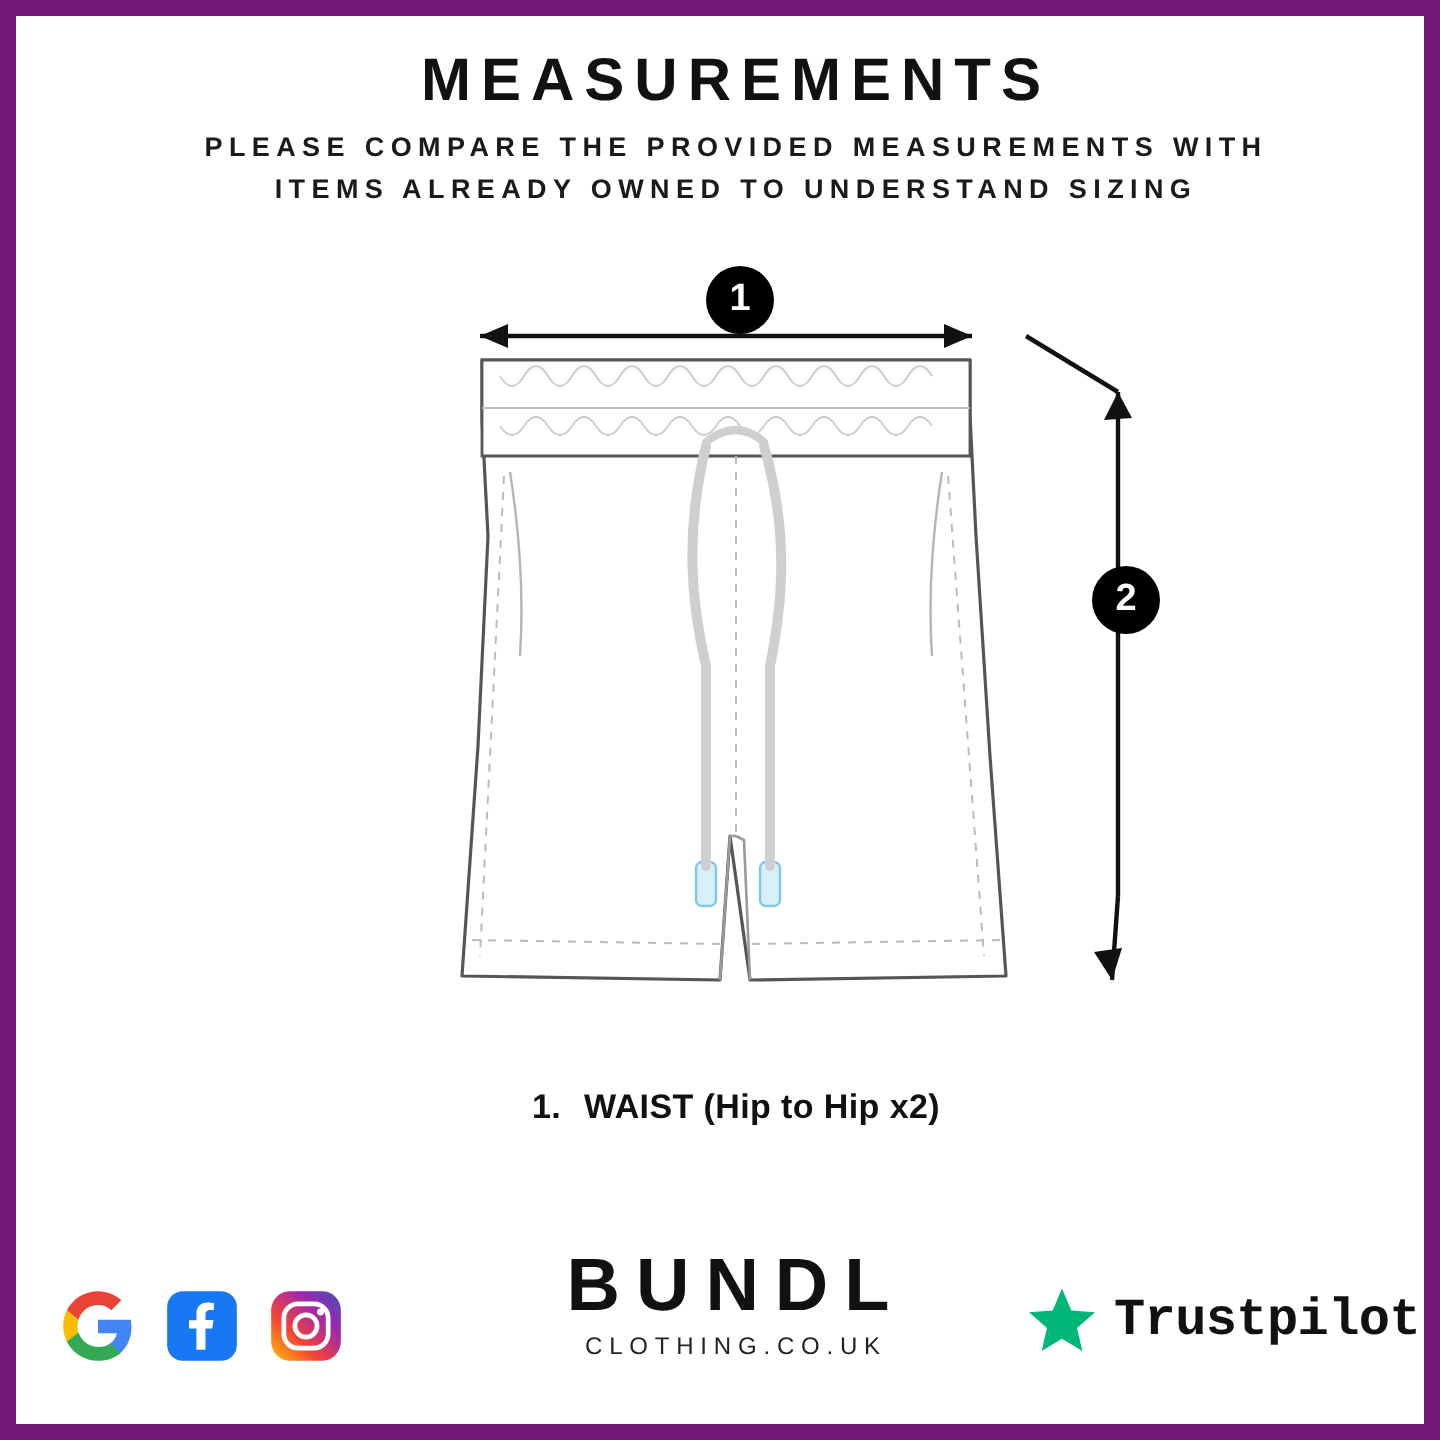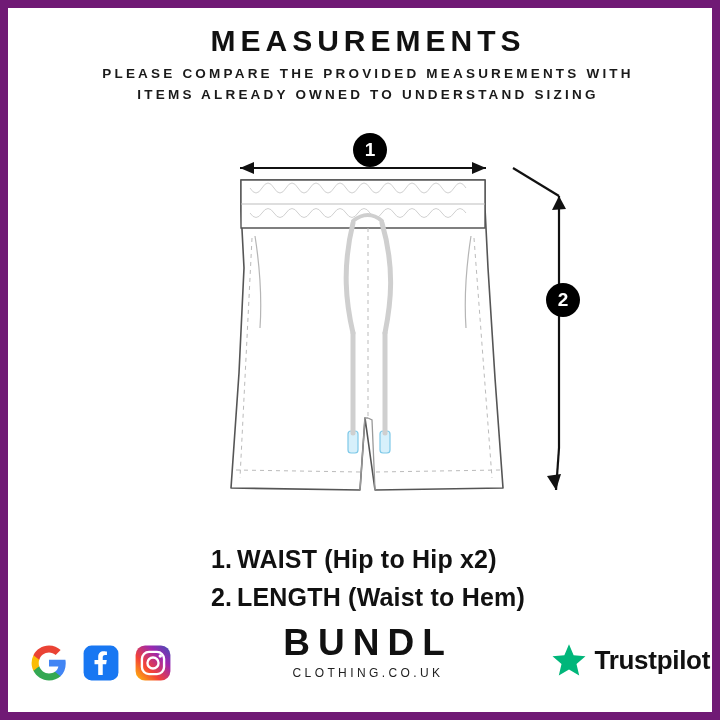--- a/index.html
+++ b/index.html
@@ -76,21 +76,21 @@
 
   
   .legend {
     position: absolute;
     top: 533px;
     left: 0;
     width: 720px;
     text-align: center;
   }
   .legend-row {
-    font-size: 25px;
+    font-size: 17px;
     font-weight: bold;
     color: #111111;
     line-height: 1.5;
     letter-spacing: 0.2px;
   }
   .legend-num {
     display: inline-block;
     width: 26px;
     text-align: left;
   }
@@ -142,20 +142,21 @@
     color: #222222;
   }
 
   .trustpilot {
     position: absolute;
     right: 18px;
     bottom: 20px;
     display: flex;
     align-items: center;
     gap: 8px;
+    font-family: Liberation Mono, monospace;
   }
   .tp-star {
     width: 36px;
     height: 36px;
     display: block;
   }
   .tp-text {
     font-size: 26px;
     font-weight: bold;
     color: #111111;
@@ -239,23 +240,20 @@
     </svg>
 
     <div class="badge" id="badge-1">1</div>
     <div class="badge" id="badge-2">2</div>
   </div>
 
   <div class="legend">
     <div class="legend-inner">
       <div class="legend-row">
         <span class="legend-num">1.</span><span>WAIST (Hip to Hip x2)</span>
-      </div>
-      <div class="legend-row">
-        <span class="legend-num">2.</span><span>LENGTH (Waist to Hem)</span>
       </div>
     </div>
   </div>
 
   <div class="footer">
 
     <div class="social">
       <span class="social-wrap">
         <svg class="social-icon" viewBox="0 0 48 48" xmlns="http://www.w3.org/2000/svg">
           <path fill="#4285F4" d="M45.12 24.5c0-1.56-.14-3.06-.4-4.5H24v8.51h11.84c-.51 2.75-2.06 5.08-4.39 6.64v5.52h7.11c4.16-3.83 6.56-9.47 6.56-16.17z"></path>

